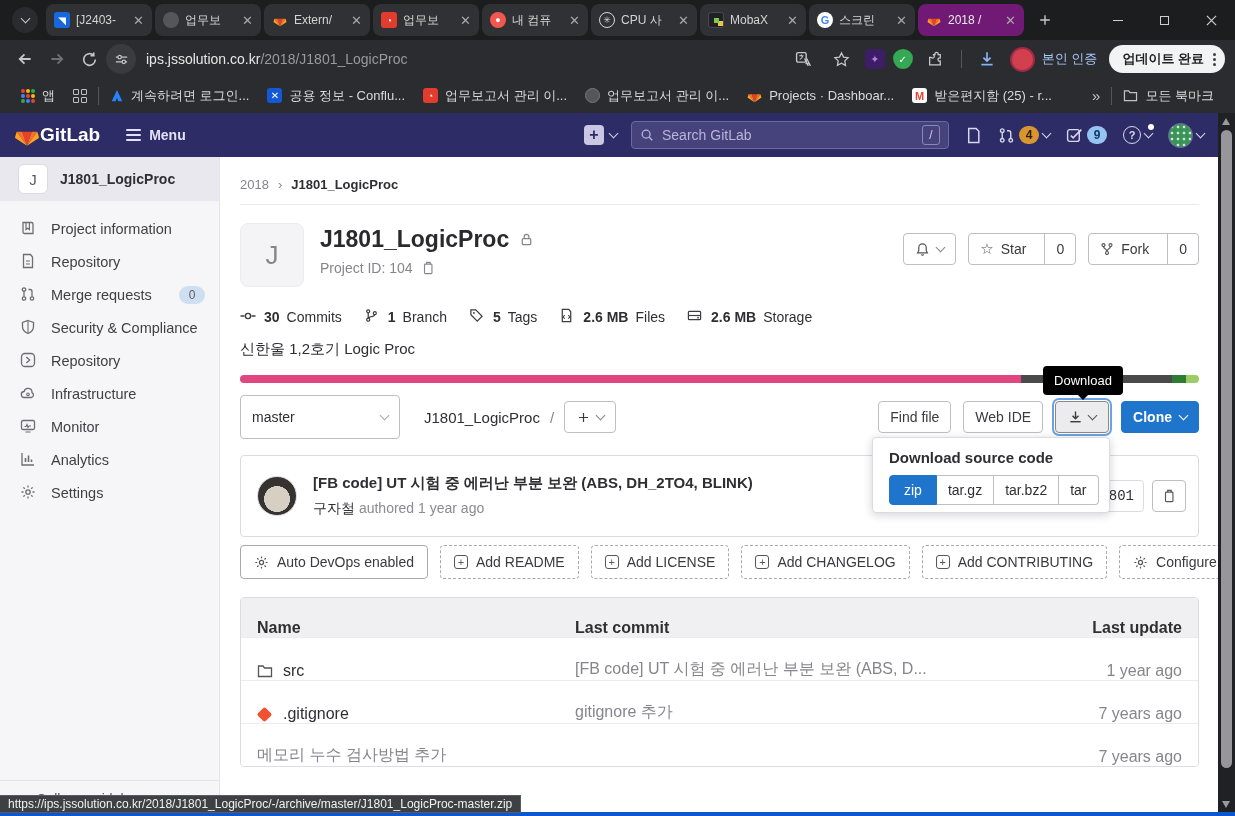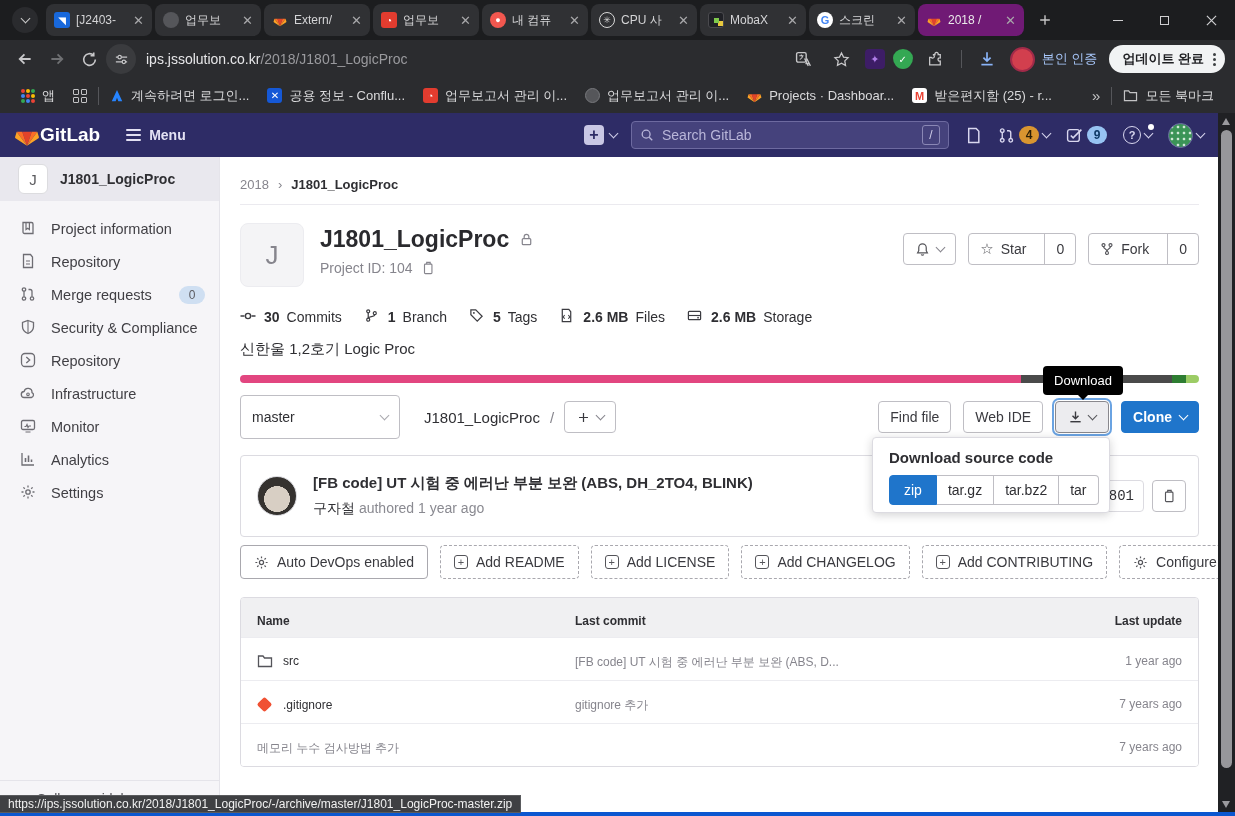--- a/index.html
+++ b/index.html
@@ -123,21 +123,21 @@
   .copy-btn{position:absolute;right:12px;top:24px;width:34px;height:32px;border:1px solid #bfbec4;border-radius:4px;background:#fff;display:flex;align-items:center;justify-content:center;color:#55555a}
 
   .actions{position:absolute;left:20px;right:19px;top:388px;display:flex;gap:12px}
   .action{height:34px;border-radius:4px;background:#fff;display:flex;align-items:center;gap:8px;padding:0 13px;font-size:14px;color:#3a3a3f;white-space:nowrap}
   .action.solid{border:1px solid #a9a8ae}
   .action.dashed{border:1px dashed #a9a8ae}
   .action .sic{color:#55555a;width:15px;height:15px}
   .plusbox{width:14px;height:14px;border:1.3px solid #55555a;border-radius:3px;display:flex;align-items:center;justify-content:center;font-size:11px;color:#55555a}
 
   .files{position:absolute;left:20px;right:19px;top:440px;border:1px solid #dcdbe1;border-radius:4px;overflow:hidden}
-  .frow{display:flex;align-items:flex-start;height:43px;padding:16px 16px;border-top:1px solid #ececf0;font-size:12px;background:#fff}
+  .frow{display:flex;align-items:flex-end;height:43px;padding:0 16px;border-top:1px solid #ececf0;font-size:16px;background:#fff}
   .fhead{height:39px;background:#f0f0f2;border-top:none;font-weight:bold;color:#2f2f33}
   .col-name{width:318px;display:flex;align-items:center;gap:10px;color:#2f2f33}
   .col-commit{flex:1;color:#86858d;white-space:nowrap;overflow:hidden}
   .col-update{width:150px;text-align:right;color:#86858d}
   .git-ico{width:11px;height:11px;background:#f05133;transform:rotate(45deg);border-radius:2px;margin:2px 3px 2px 2px}
   .file-blue{width:12px;height:15px;background:#2f80d8;border-radius:2px;position:relative;margin-left:2px}
   .file-blue::after{content:"";position:absolute;left:2px;top:4px;width:8px;height:1.6px;background:#fff;box-shadow:0 4px 0 #fff}
 
   
   .dl-tooltip{position:absolute;left:1043px;top:366px;width:80px;height:29px;background:#000;border-radius:4px;color:#fff;font-size:13px;display:flex;align-items:center;justify-content:center;z-index:60}

